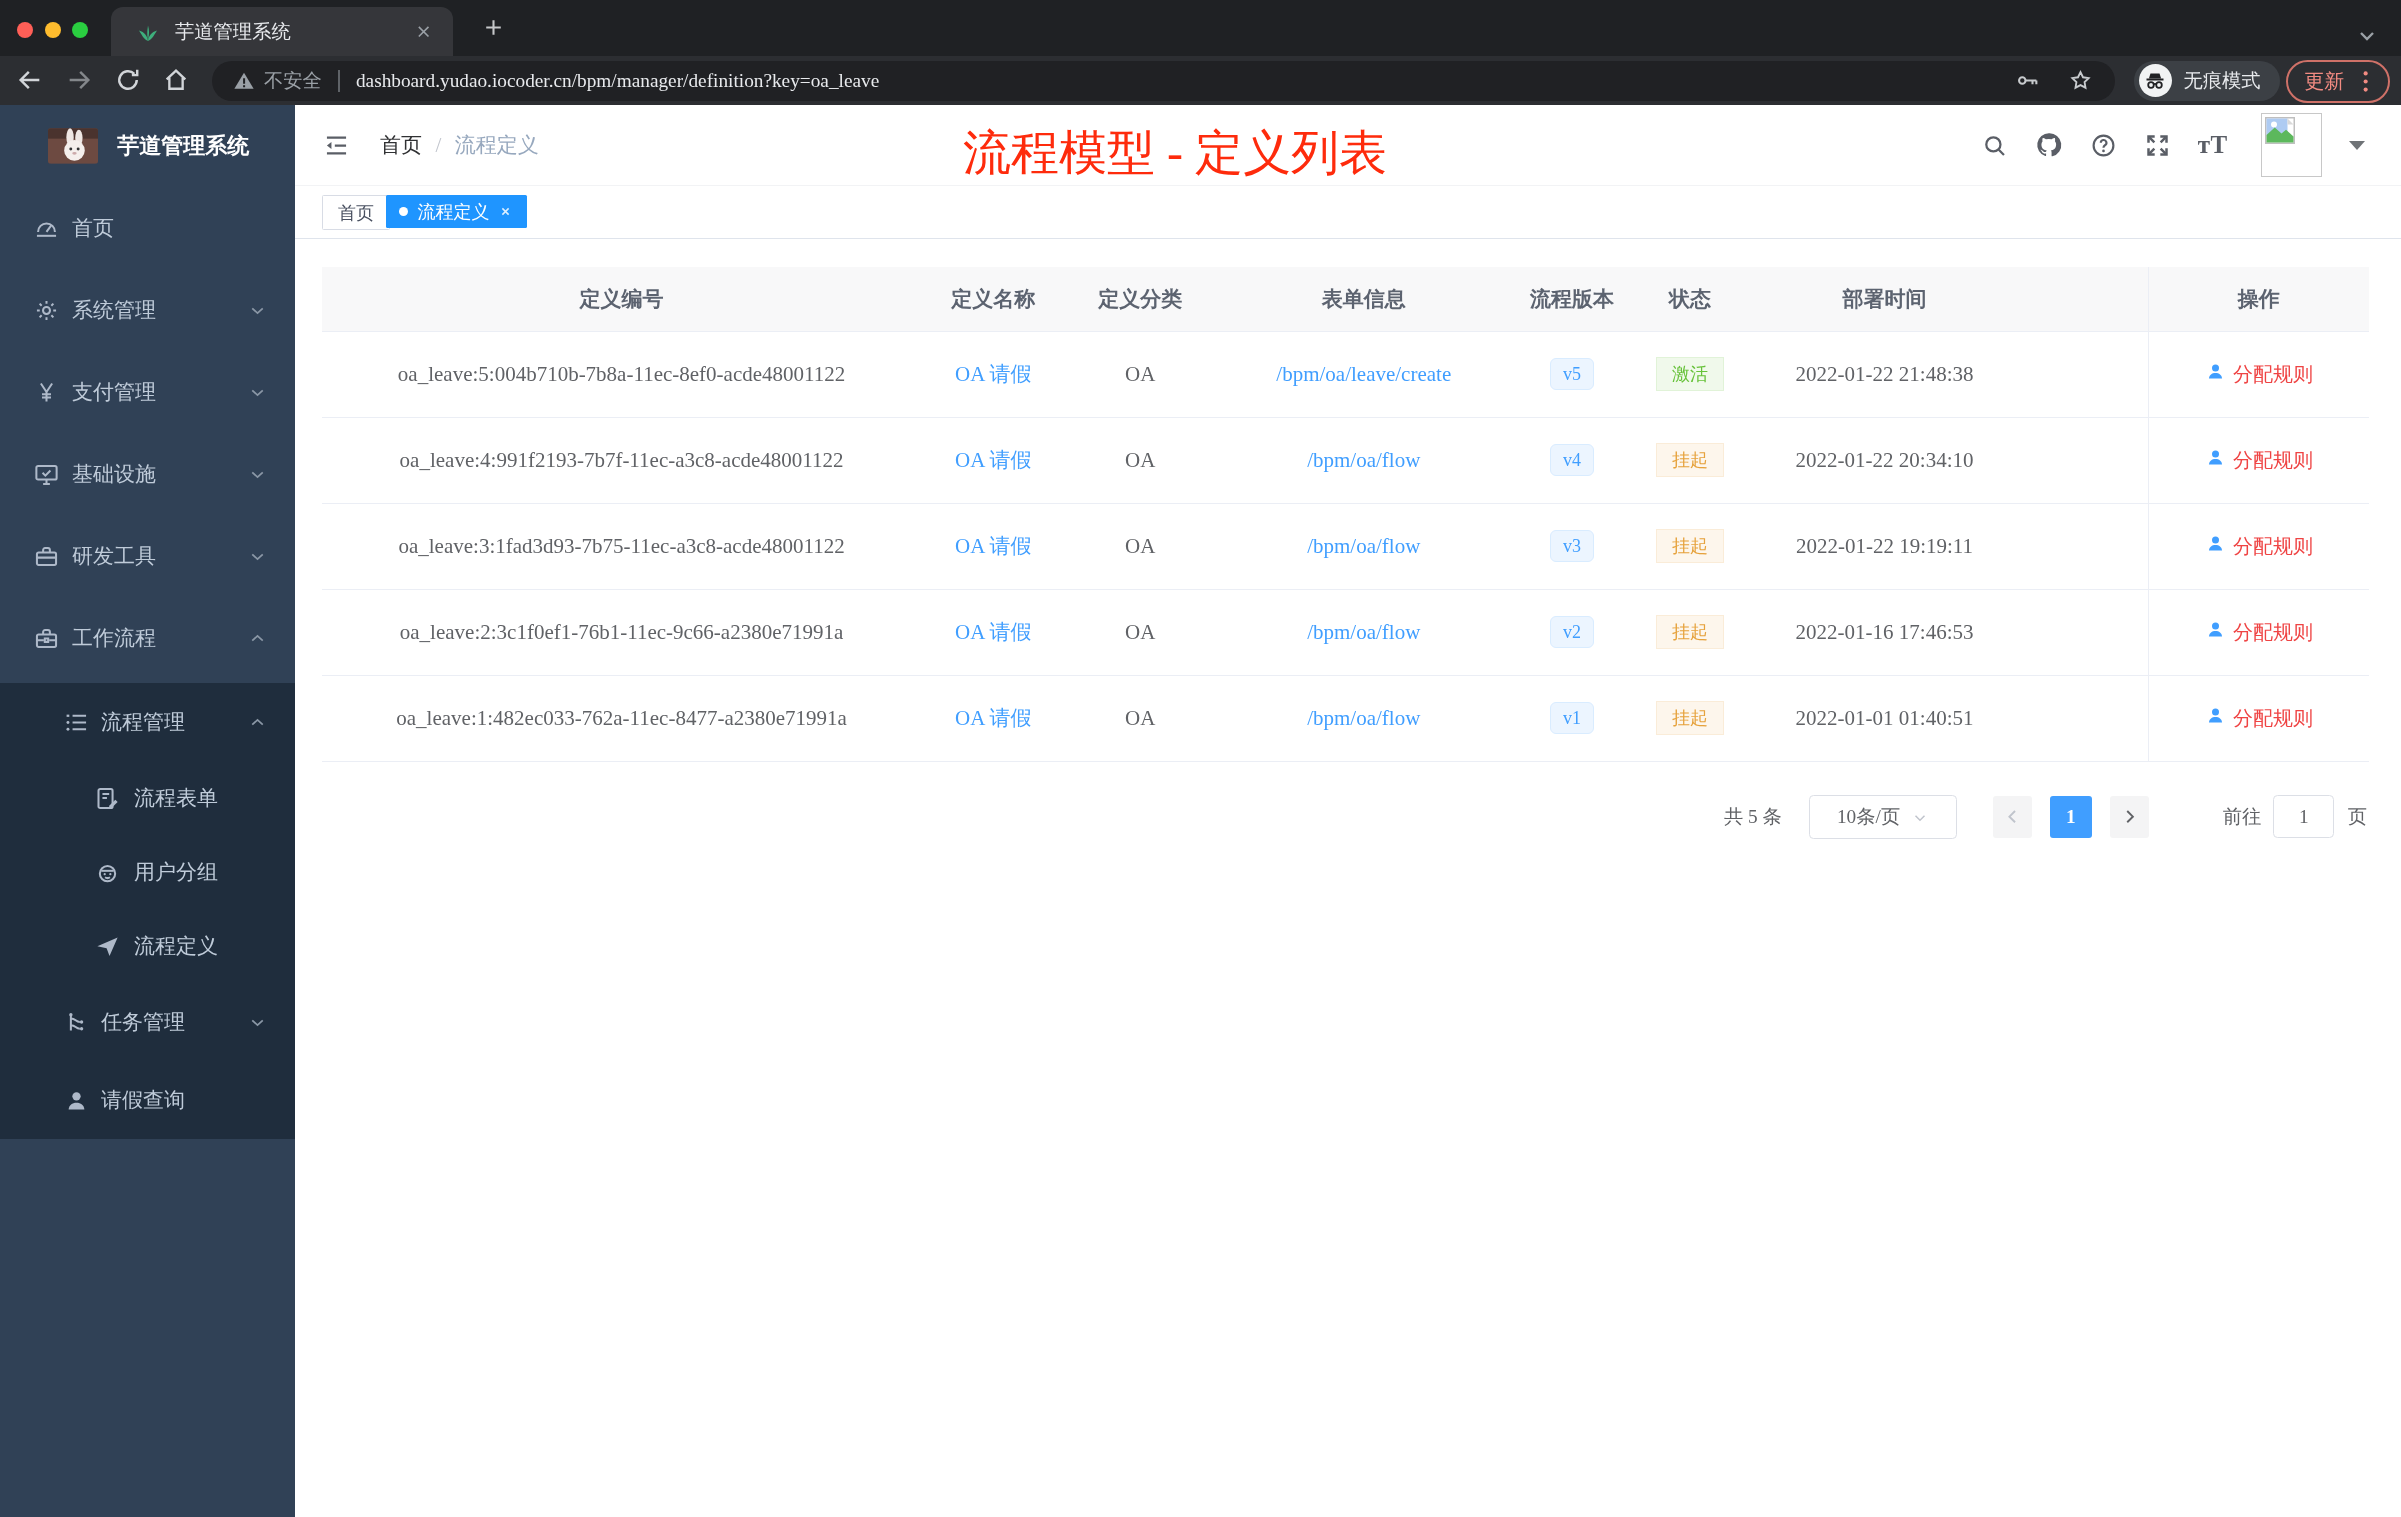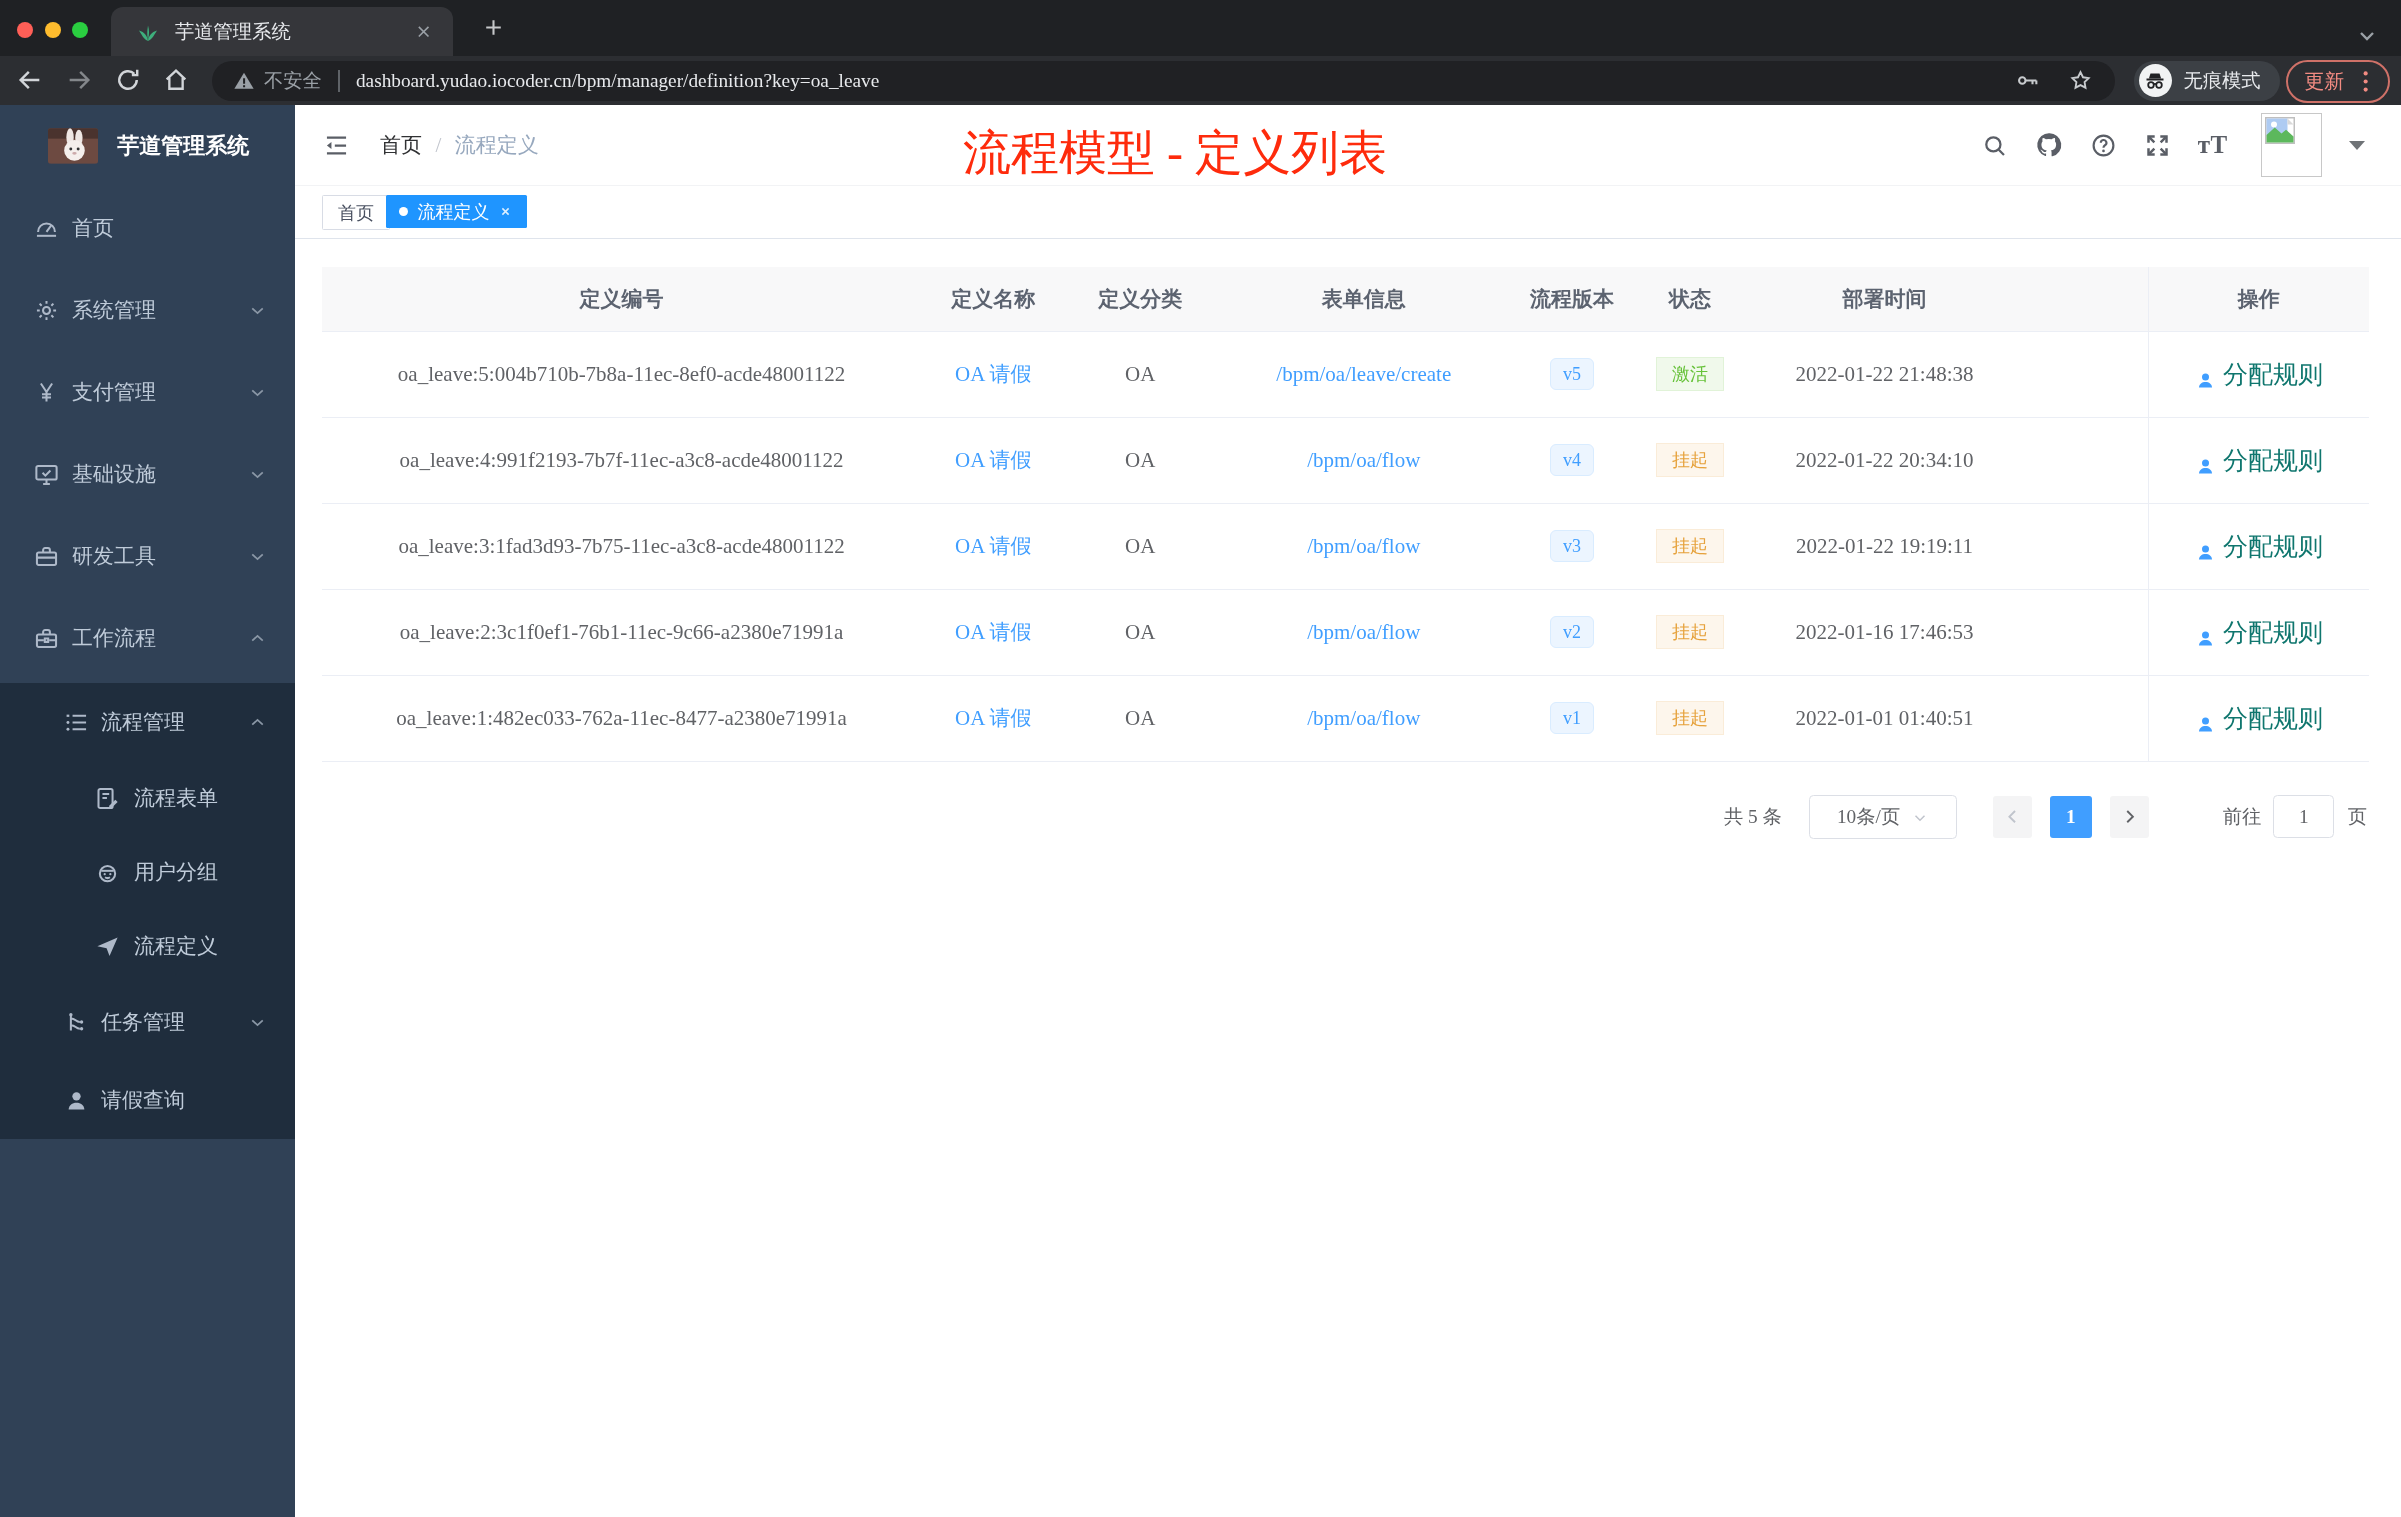--- a/index.html
+++ b/index.html
@@ -77,21 +77,21 @@
   .trow.data{height:85px}
   .tcell{display:flex;align-items:center;justify-content:center;text-align:center;padding:0 7.4px;box-sizing:border-box}
   .c1{width:29.27%}.c2{width:7.04%}.c3{width:7.33%}.c4{width:14.51%}.c5{width:5.84%}
   .c6{width:5.69%}.c7{width:13.31%}.c8{width:6.2%}.c9{width:10.81%;border-left:1.5px solid #ebeef5}
   .lnk{color:#409eff;cursor:pointer;text-decoration:none}
   .vtag{display:inline-block;padding:6px 12px;font-size:18px;line-height:1;border-radius:6px;
     background:#ecf5ff;border:1.5px solid #d9ecff;color:#409eff}
   .badge{display:inline-block;padding:7.4px 15px;font-size:18px;line-height:1;border-radius:0}
   .badge.success{background:#f0f9eb;border:1.5px solid #e1f3d8;color:#67c23a}
   .badge.warning{background:#fdf6ec;border:1.5px solid #faecd8;color:#e6a23c}
-  .actbtn{display:flex;align-items:flex-end;gap:7.4px;color:#0f766e;font-size:25px;cursor:pointer}
+  .actbtn{display:flex;align-items:flex-start;gap:7.4px;color:#ef4444;font-size:20px;cursor:pointer}
   
   #pager{position:absolute;top:555px;right:34px;height:45px;display:flex;align-items:center;font-size:19.3px;color:#606266;}
   #pager .total{margin-right:27px}
   #p-size{width:146px;height:42px;border:1.5px solid #dcdfe6;border-radius:4.5px;display:flex;align-items:center;justify-content:center;gap:10.4px;color:#606266;cursor:pointer;background:#fff}
   #p-size .chev{color:#c0c4cc;margin-top:3px}
   #p-prev{margin-left:36px;width:39px;height:42px;background:#f4f4f5;border-radius:3px;display:flex;align-items:center;justify-content:center;color:#c0c4cc;cursor:pointer}
   #p-cur{margin-left:18px;width:42px;height:42px;background:#409eff;border-radius:3px;display:flex;align-items:center;justify-content:center;color:#fff;font-weight:bold;cursor:pointer}
   #p-next{margin-left:18px;width:39px;height:42px;background:#f4f4f5;border-radius:3px;display:flex;align-items:center;justify-content:center;color:#606266;cursor:pointer}
   #p-goto{margin-left:74px}
   #p-input{margin-left:12px;width:55px;height:39px;border:1.5px solid #dcdfe6;border-radius:4.5px;text-align:center;font-size:19.3px;color:#606266;background:#fff;font-family:inherit}

